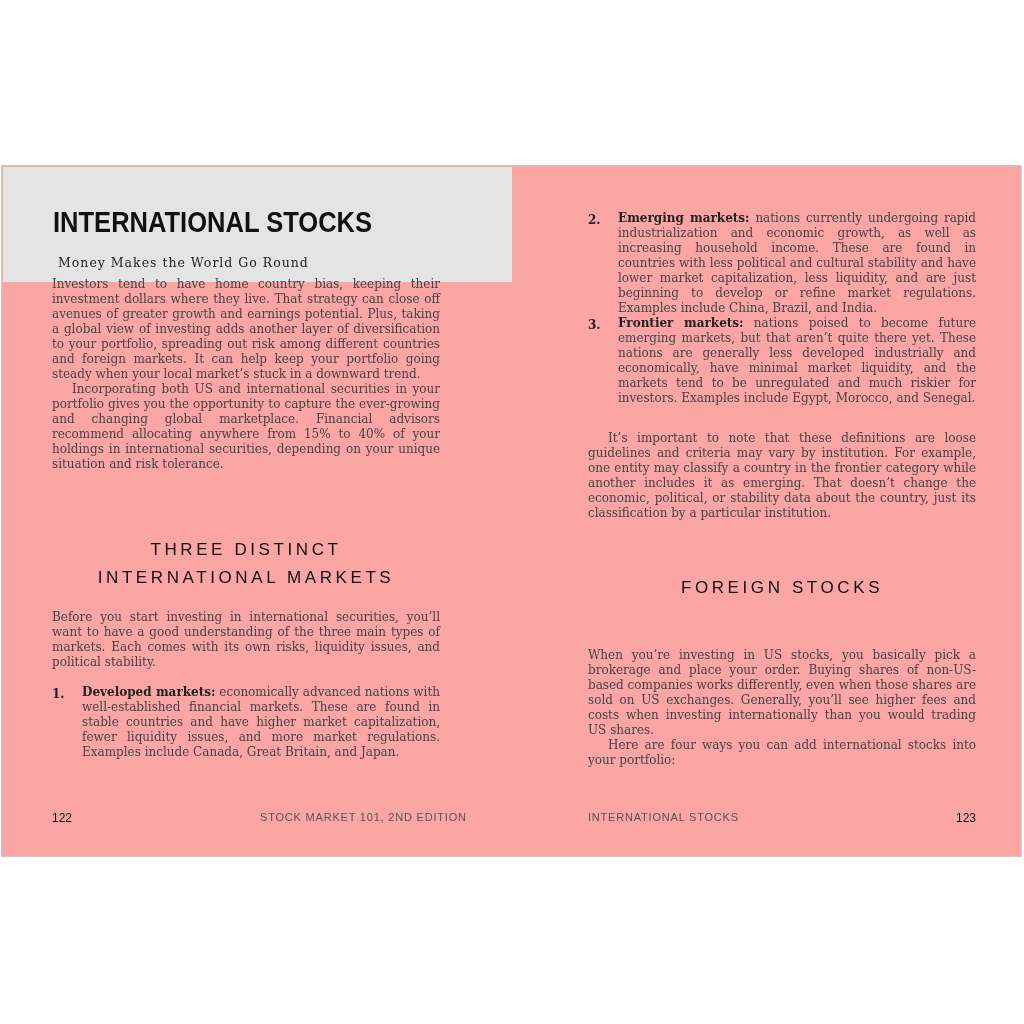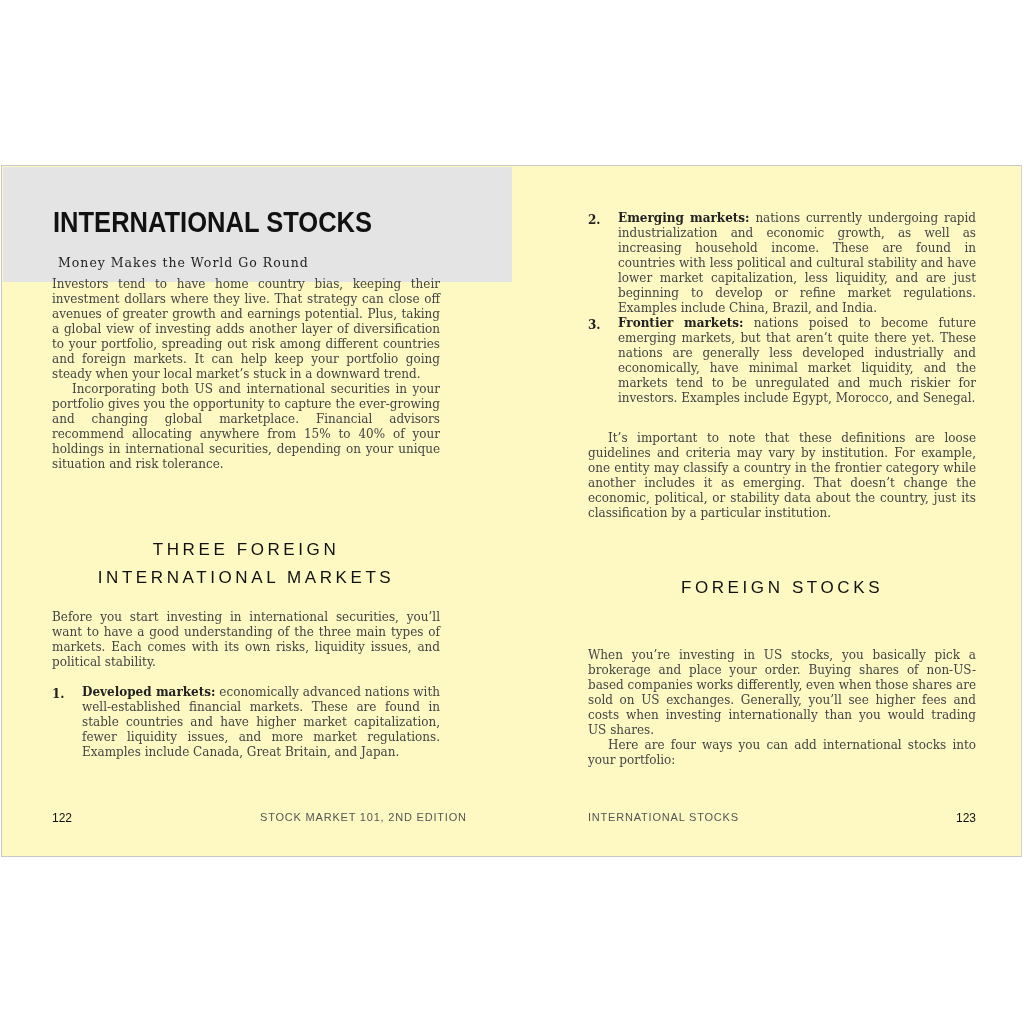--- a/index.html
+++ b/index.html
@@ -1,19 +1,19 @@
 <!DOCTYPE html>
 <html><head>
 <meta charset="utf-8">
 <style>
   html, body { margin: 0; padding: 0; background: #ffffff; }
   body { width: 1024px; height: 1024px; position: relative; overflow: hidden; }
   .spread {
     position: absolute; left: 1px; top: 165px; width: 1021px; height: 692px;
-    border: 1px solid #c8c8c8; border-right-color: #d4d4d4; box-sizing: border-box; background: #fef9c3;
+    border: 1px solid #c8c8c8; border-right-color: #d4d4d4; box-sizing: border-box; background: #fca5a5;
   }
   .page { position: absolute; top: 0; height: 100%; }
   .page-left { left: 0; width: 511px; }
   .page-right { left: 511px; width: 510px; }
   .chapter-box {
     position: absolute; left: 1px; top: 1px; width: 509px; height: 115px;
     background: #e4e4e4;
   }
   .chapter-title {
     position: absolute; left: 50px; top: 39px; margin: 0;
@@ -60,21 +60,21 @@
       <h1 class="chapter-title">INTERNATIONAL STOCKS</h1>
       <p class="chapter-subtitle">Money Makes the World Go Round</p>
     </div>
 
     <div class="block" style="left:50px; top:111px; width:388px;">
       <p class="body-text">Investors tend to have home country bias, keeping their investment dollars where they live. That strategy can close off avenues of greater growth and earnings potential. Plus, taking a global view of investing adds another layer of diversification to your portfolio, spreading out risk among different countries and foreign markets. It can help keep your portfolio going steady when your local market’s stuck in a downward trend.</p>
       <p class="body-text indent">Incorporating both US and international securities in your portfolio gives you the opportunity to capture the ever-growing and changing global marketplace. Financial advisors recommend allocating anywhere from 15% to 40% of your holdings in international securities, depending on your unique situation and risk tolerance.</p>
     </div>
 
     <h2 class="section-heading" style="left:50px; top:370px; width:388px;">
-      <span style="display:block">THREE FOREIGN</span>
+      <span style="display:block">THREE DISTINCT</span>
       <span style="display:block">INTERNATIONAL MARKETS</span>
     </h2>
 
     <div class="block" style="left:50px; top:444px; width:388px;">
       <p class="body-text">Before you start investing in international securities, you’ll want to have a good understanding of the three main types of markets. Each comes with its own risks, liquidity issues, and political stability.</p>
     </div>
 
     <div class="block" style="left:50px; top:519px; width:388px;">
       <div class="list-item">
         <span class="list-num">1.</span>

